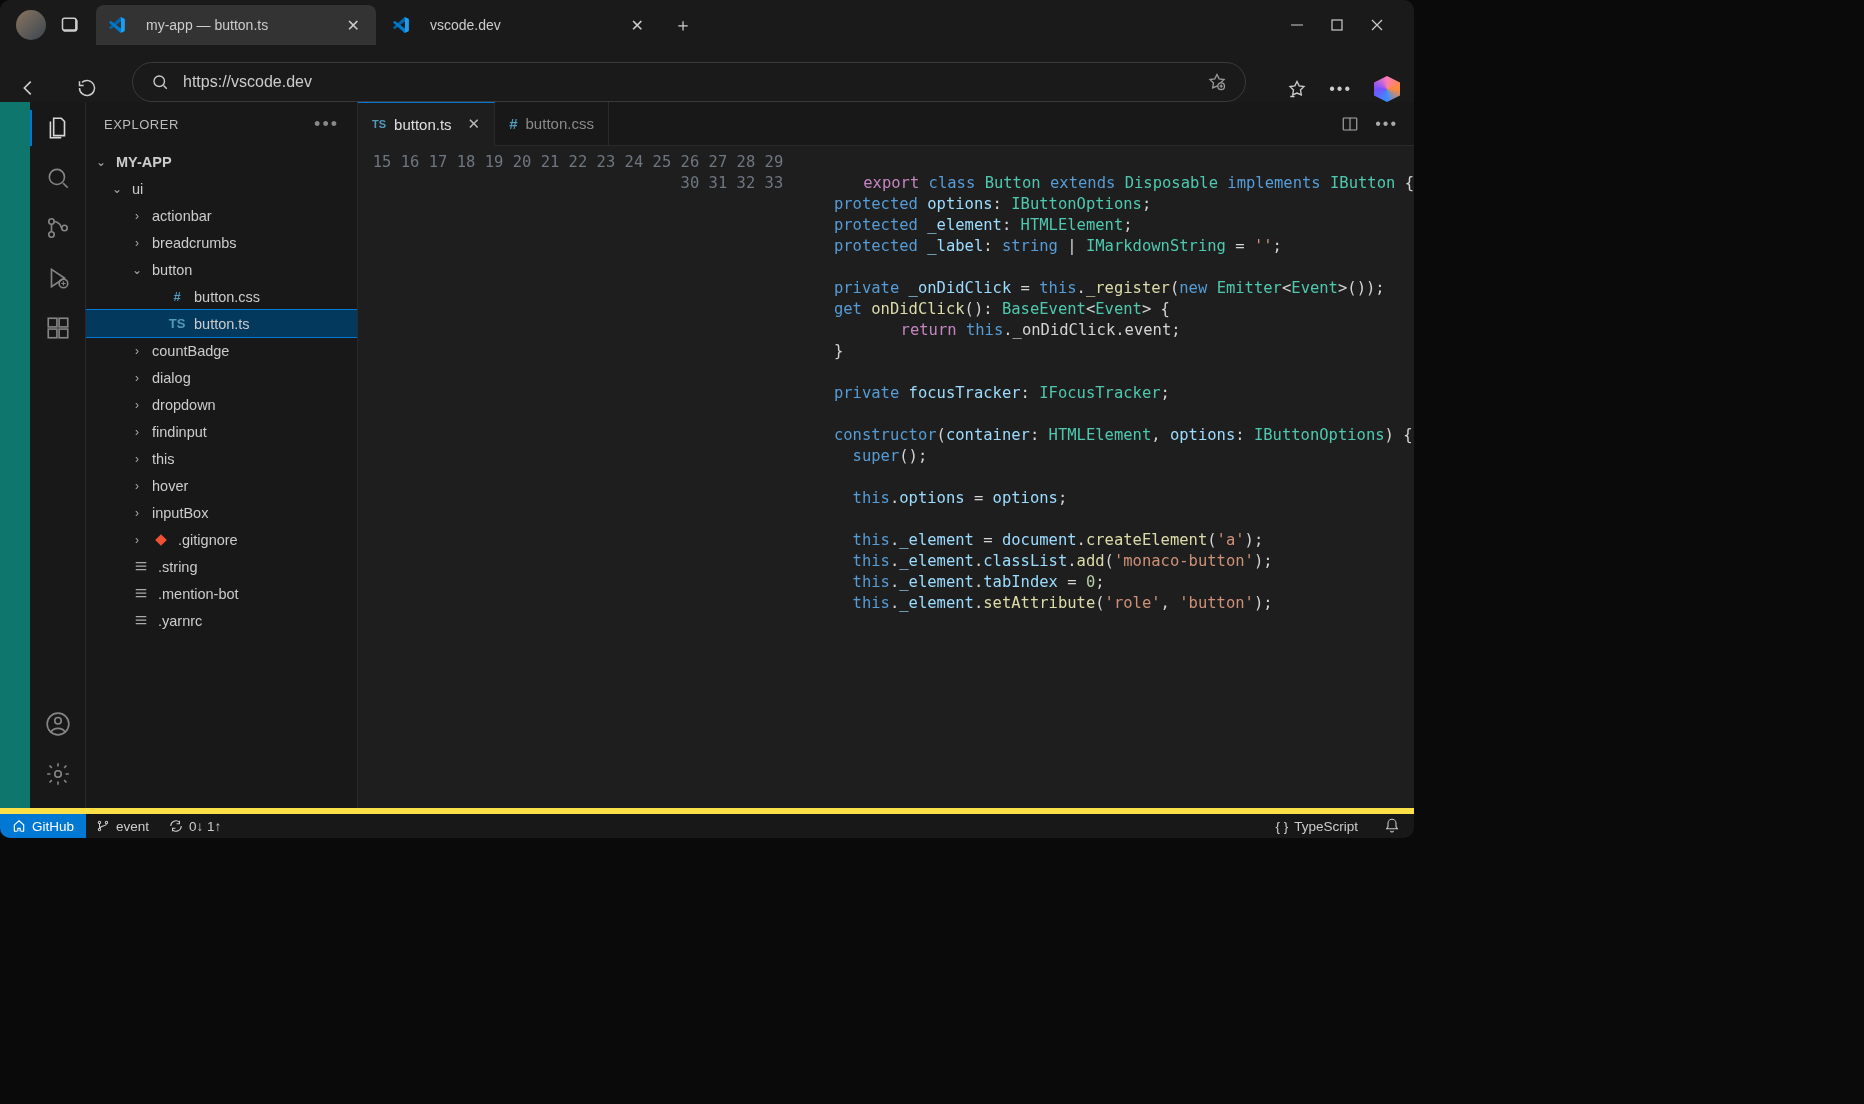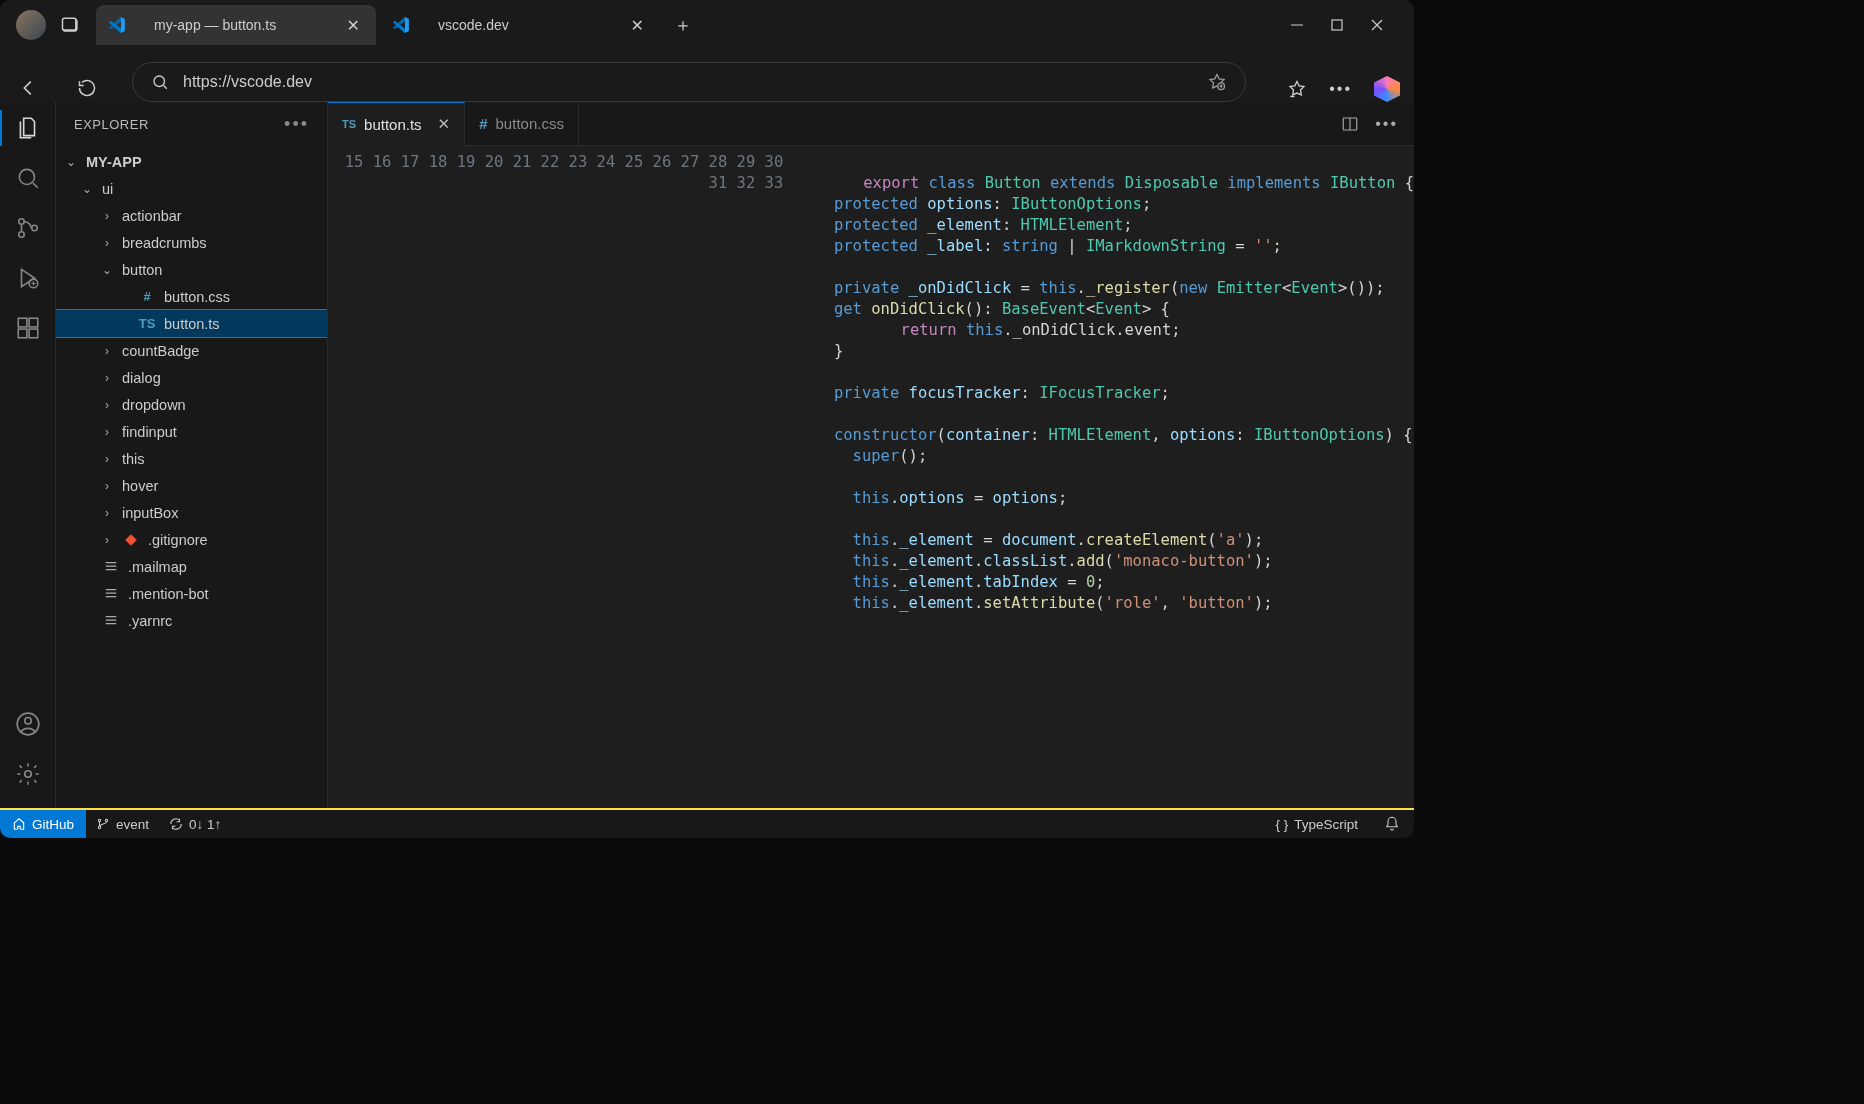--- a/index.html
+++ b/index.html
@@ -32,21 +32,21 @@
       background: linear-gradient(135deg,#8a7560,#3a4550);
       margin: 0 8px;
     }
     .sidebar-toggle-icon { width:24px;height:24px;display:flex;align-items:center;justify-content:center;margin-right:10px;color:#ccc; }
     .browser-tab {
       height: 40px;
       display: flex;
       align-items: center;
       padding: 8px 12px;
       border-radius: 8px 8px 0 0;
-      gap: 28px;
+      gap: 20px;
       min-width: 280px;
       position: relative;
       font-size: 14px;
     }
     .browser-tab.active { background: #333333; }
     .browser-tab-close { color:#ccc;font-size:16px;padding:2px 4px;margin-left:auto; }
     .vs-icon { width:18px;height:18px;display:block; }
     .new-tab-btn { padding:6px 10px;color:#ccc;font-size:18px;font-weight:300; }
     .window-controls { margin-left:auto;display:flex;gap:26px;padding-right:22px;color:#ccc;}
     .window-controls svg { width:14px;height:14px; }
@@ -75,20 +75,21 @@
     .copilot-icon {
       width:26px;height:26px;border-radius:6px;
       background: conic-gradient(from 180deg,#3a8dff,#7850ff,#ff7ab8,#ff8b3a,#3a8dff);
       clip-path: polygon(50% 0%, 100% 25%, 100% 75%, 50% 100%, 0% 75%, 0% 25%);
     }
     
     .vscode {
       display:flex;
       height: calc(838px - 102px - 30px);
       background:#0f766e;
+      padding-left:30px;
     }
     .activity-bar {
       width: 56px;
       background:#181818;
       border-right:1px solid #2a2a2a;
       display:flex;
       flex-direction:column;
       align-items:center;
       padding:10px 0;
       gap:18px;
@@ -134,21 +135,21 @@
     .kw2 { color:#569cd6; }
     .type { color:#4ec9b0; }
     .fn { color:#dcdcaa; }
     .var { color:#9cdcfe; }
     .prop { color:#9cdcfe; }
     .str { color:#ce9178; }
     .num { color:#b5cea8; }
     .this { color:#569cd6; }
     
     .status-bar {
-      height:30px;background:#181818;border-top:2px solid #fde047;
+      height:30px;background:#181818;border-top:6px solid #fde047;
       display:flex;align-items:center;font-size:13.5px;color:#cccccc;
     }
     .status-left { display:flex;align-items:center;height:100%; }
     .status-github { background:#0078d4;color:#fff;height:100%;display:flex;align-items:center;padding:0 12px;gap:6px; }
     .status-item { display:flex;align-items:center;gap:6px;padding:0 10px; }
     .status-right { margin-left:auto;display:flex;align-items:center;gap:16px;padding-right:14px; }
     svg { display:block; }
     .file-icon-ts { color:#519aba;font-weight:700;font-size:11px; }
     .file-icon-hash { color:#519aba;font-weight:700; }
     .file-icon-lines { width:14px;height:14px; }
@@ -371,21 +372,21 @@
             </span>
             <span class="label">.gitignore</span>
           </div>
           <div class="tree-row indent-1">
             <span class="chev"></span>
             <span class="icon">
               <svg class="file-icon-lines" viewBox="0 0 16 16" stroke="#aaa" stroke-width="1.2">
                 <path d="M2 3h12M2 7h12M2 11h12"></path>
               </svg>
             </span>
-            <span class="label">.mailmap</span>
+            <span class="label">.string</span>
           </div>
           <div class="tree-row indent-1">
             <span class="chev"></span>
             <span class="icon">
               <svg class="file-icon-lines" viewBox="0 0 16 16" stroke="#aaa" stroke-width="1.2">
                 <path d="M2 3h12M2 7h12M2 11h12"></path>
               </svg>
             </span>
             <span class="label">.mention-bot</span>
           </div>

